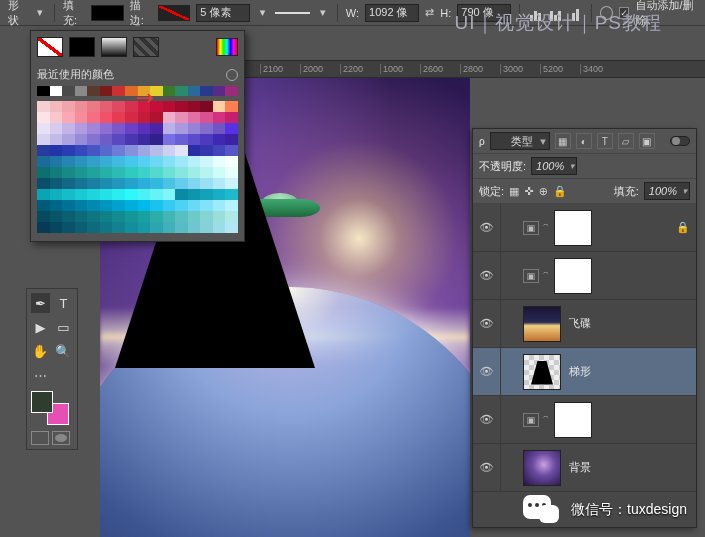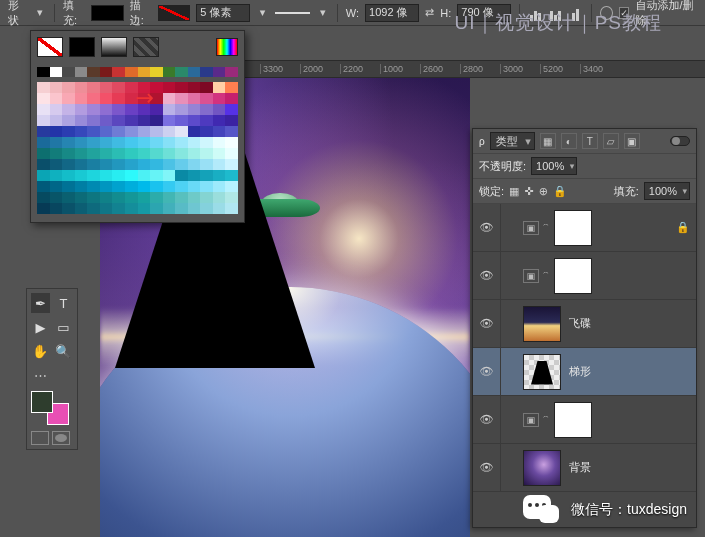--- a/index.html
+++ b/index.html
@@ -83,24 +83,24 @@
   .toolbox .qm .mask::after{content:"";position:absolute;inset:2px;border-radius:50%;background:#888;}
 
   
   .layers{position:absolute;top:128px;right:8px;width:225px;height:400px;background:#535353;border:1px solid #2a2a2a;display:flex;flex-direction:column;box-shadow:-2px 2px 6px rgba(0,0,0,0.4);}
   .layers .tabbar{height:24px;display:flex;align-items:center;background:#424242;border-bottom:1px solid #2a2a2a;}
   .layers .tab{padding:0 10px;height:100%;display:flex;align-items:center;color:#ddd;background:#535353;}
   .layers .tab-menu{margin-left:auto;width:24px;text-align:center;color:#bbb;}
   .layers .close{width:18px;color:#bbb;text-align:center;}
   .layers .row{display:flex;align-items:center;gap:5px;padding:3px 6px;border-bottom:1px solid #454545;font-size:11px;}
   .layers select,.layers .sel-look{background:#3a3a3a;border:1px solid #222;color:#ddd;font-size:11px;height:18px;}
-  .layers .sel-look{padding:0 16px 0 5px;position:relative;display:inline-flex;align-items:center;}
+  .layers .sel-look{padding:0 16px 0 20px;position:relative;display:inline-flex;align-items:center;}
   .layers .sel-look::after{content:"▾";position:absolute;right:3px;color:#aaa;}
   .layers .ico{width:16px;height:16px;display:flex;align-items:center;justify-content:center;color:#ccc;border:1px solid #666;font-size:10px;}
-  .layers .num-field{display:inline-flex;align-items:center;background:#3a3a3a;border:1px solid #222;padding:0 12px 0 4px;height:18px;position:relative;color:#ddd;}
+  .layers .num-field{display:inline-flex;align-items:center;background:#3a3a3a;border:1px solid #222;padding:0 12px 0 4px;height:18px;position:relative;color:#ddd;font-style:italic;}
   .layers .num-field::after{content:"▾";position:absolute;right:2px;color:#aaa;font-size:9px;}
   .layers .list{flex:1;overflow:hidden;background:#474747;}
   .layers .layer{display:flex;align-items:center;height:48px;border-bottom:1px solid #3a3a3a;padding-right:6px;background:#474747;}
   .layers .layer.sel{background:#5c6e85;}
   .layers .vis{width:28px;height:100%;display:flex;align-items:center;justify-content:center;color:#ccc;border-right:1px solid #3a3a3a;}
   .layers .link{width:22px;height:100%;display:flex;align-items:center;justify-content:center;color:#999;}
   .layers .extras{display:flex;gap:4px;margin-right:6px;color:#bbb;}
   .layers .ext{width:16px;height:14px;border:1px solid #777;font-size:9px;display:flex;align-items:center;justify-content:center;}
   .layers .thumb{width:38px;height:36px;border:1px solid #222;background:#fff;margin-right:8px;flex:0 0 38px;}
   .layers .thumb.trap-th{background:
@@ -165,21 +165,21 @@
 
 <div class="watermark">
   <span class="wm-right">UI｜视觉设计｜PS教程</span>
 </div>
 
 <div class="ruler-h" id="rulerH">
     <span>1000</span>
     <span>1200</span>
     <span>1400</span>
     <span>1600</span>
-    <span>3300</span>
+    <span>2100</span>
     <span>2000</span>
     <span>2200</span>
     <span>1000</span>
     <span>2600</span>
     <span>2800</span>
     <span>3000</span>
     <span>5200</span>
     <span>3400</span>
   </div>
 
@@ -200,20 +200,24 @@
 
 <div class="color-pop">
   <div class="cp-row1">
     <div class="cp-big none"></div>
     <div class="cp-big solid"></div>
     <div class="cp-big grad"></div>
     <div class="cp-big pat"></div>
     <div class="cp-picker"></div>
   </div>
   <div class="cp-arrow"></div>
+  <div class="cp-header">
+    <span>最近使用的颜色</span>
+    <span class="cp-gear"></span>
+  </div>
   <div class="cp-strip" id="cpStrip">
       <span style="background: rgb(0, 0, 0);"></span>
       <span style="background: rgb(255, 255, 255);"></span>
       <span style="background: rgb(74, 74, 74);"></span>
       <span style="background: rgb(138, 138, 138);"></span>
       <span style="background: rgb(90, 58, 42);"></span>
       <span style="background: rgb(122, 26, 26);"></span>
       <span style="background: rgb(200, 50, 50);"></span>
       <span style="background: rgb(224, 106, 42);"></span>
       <span style="background: rgb(230, 165, 42);"></span>

